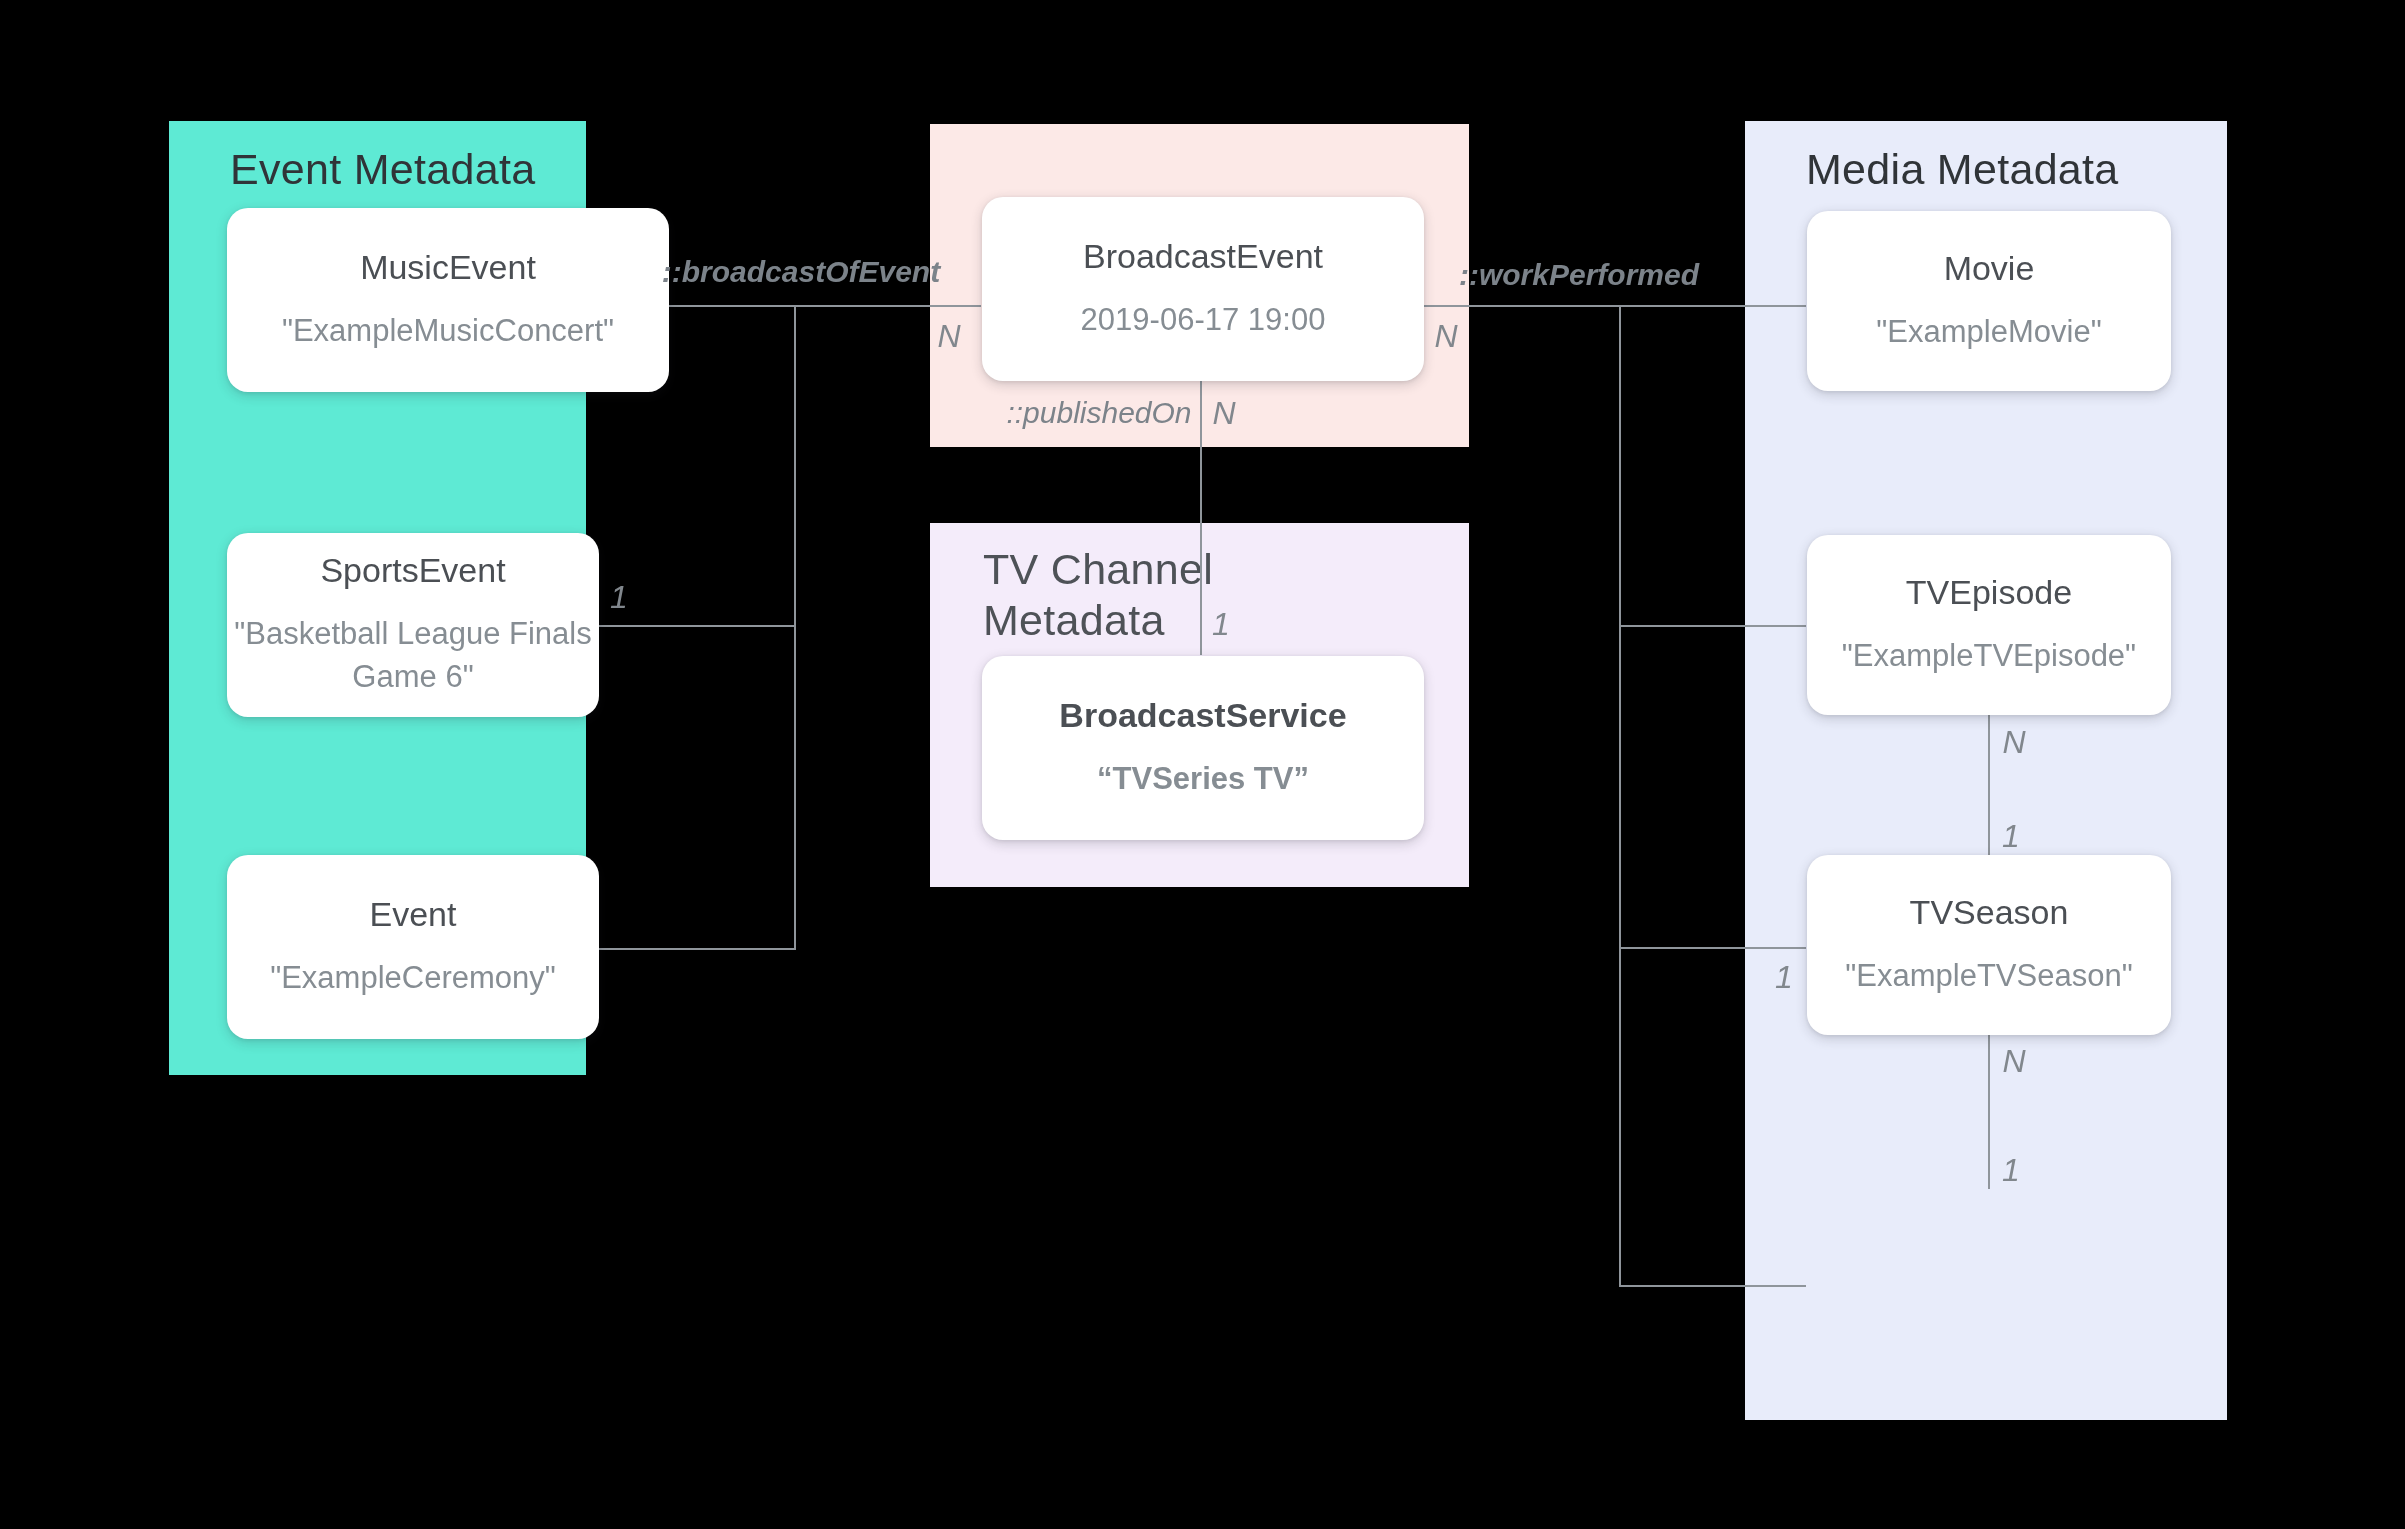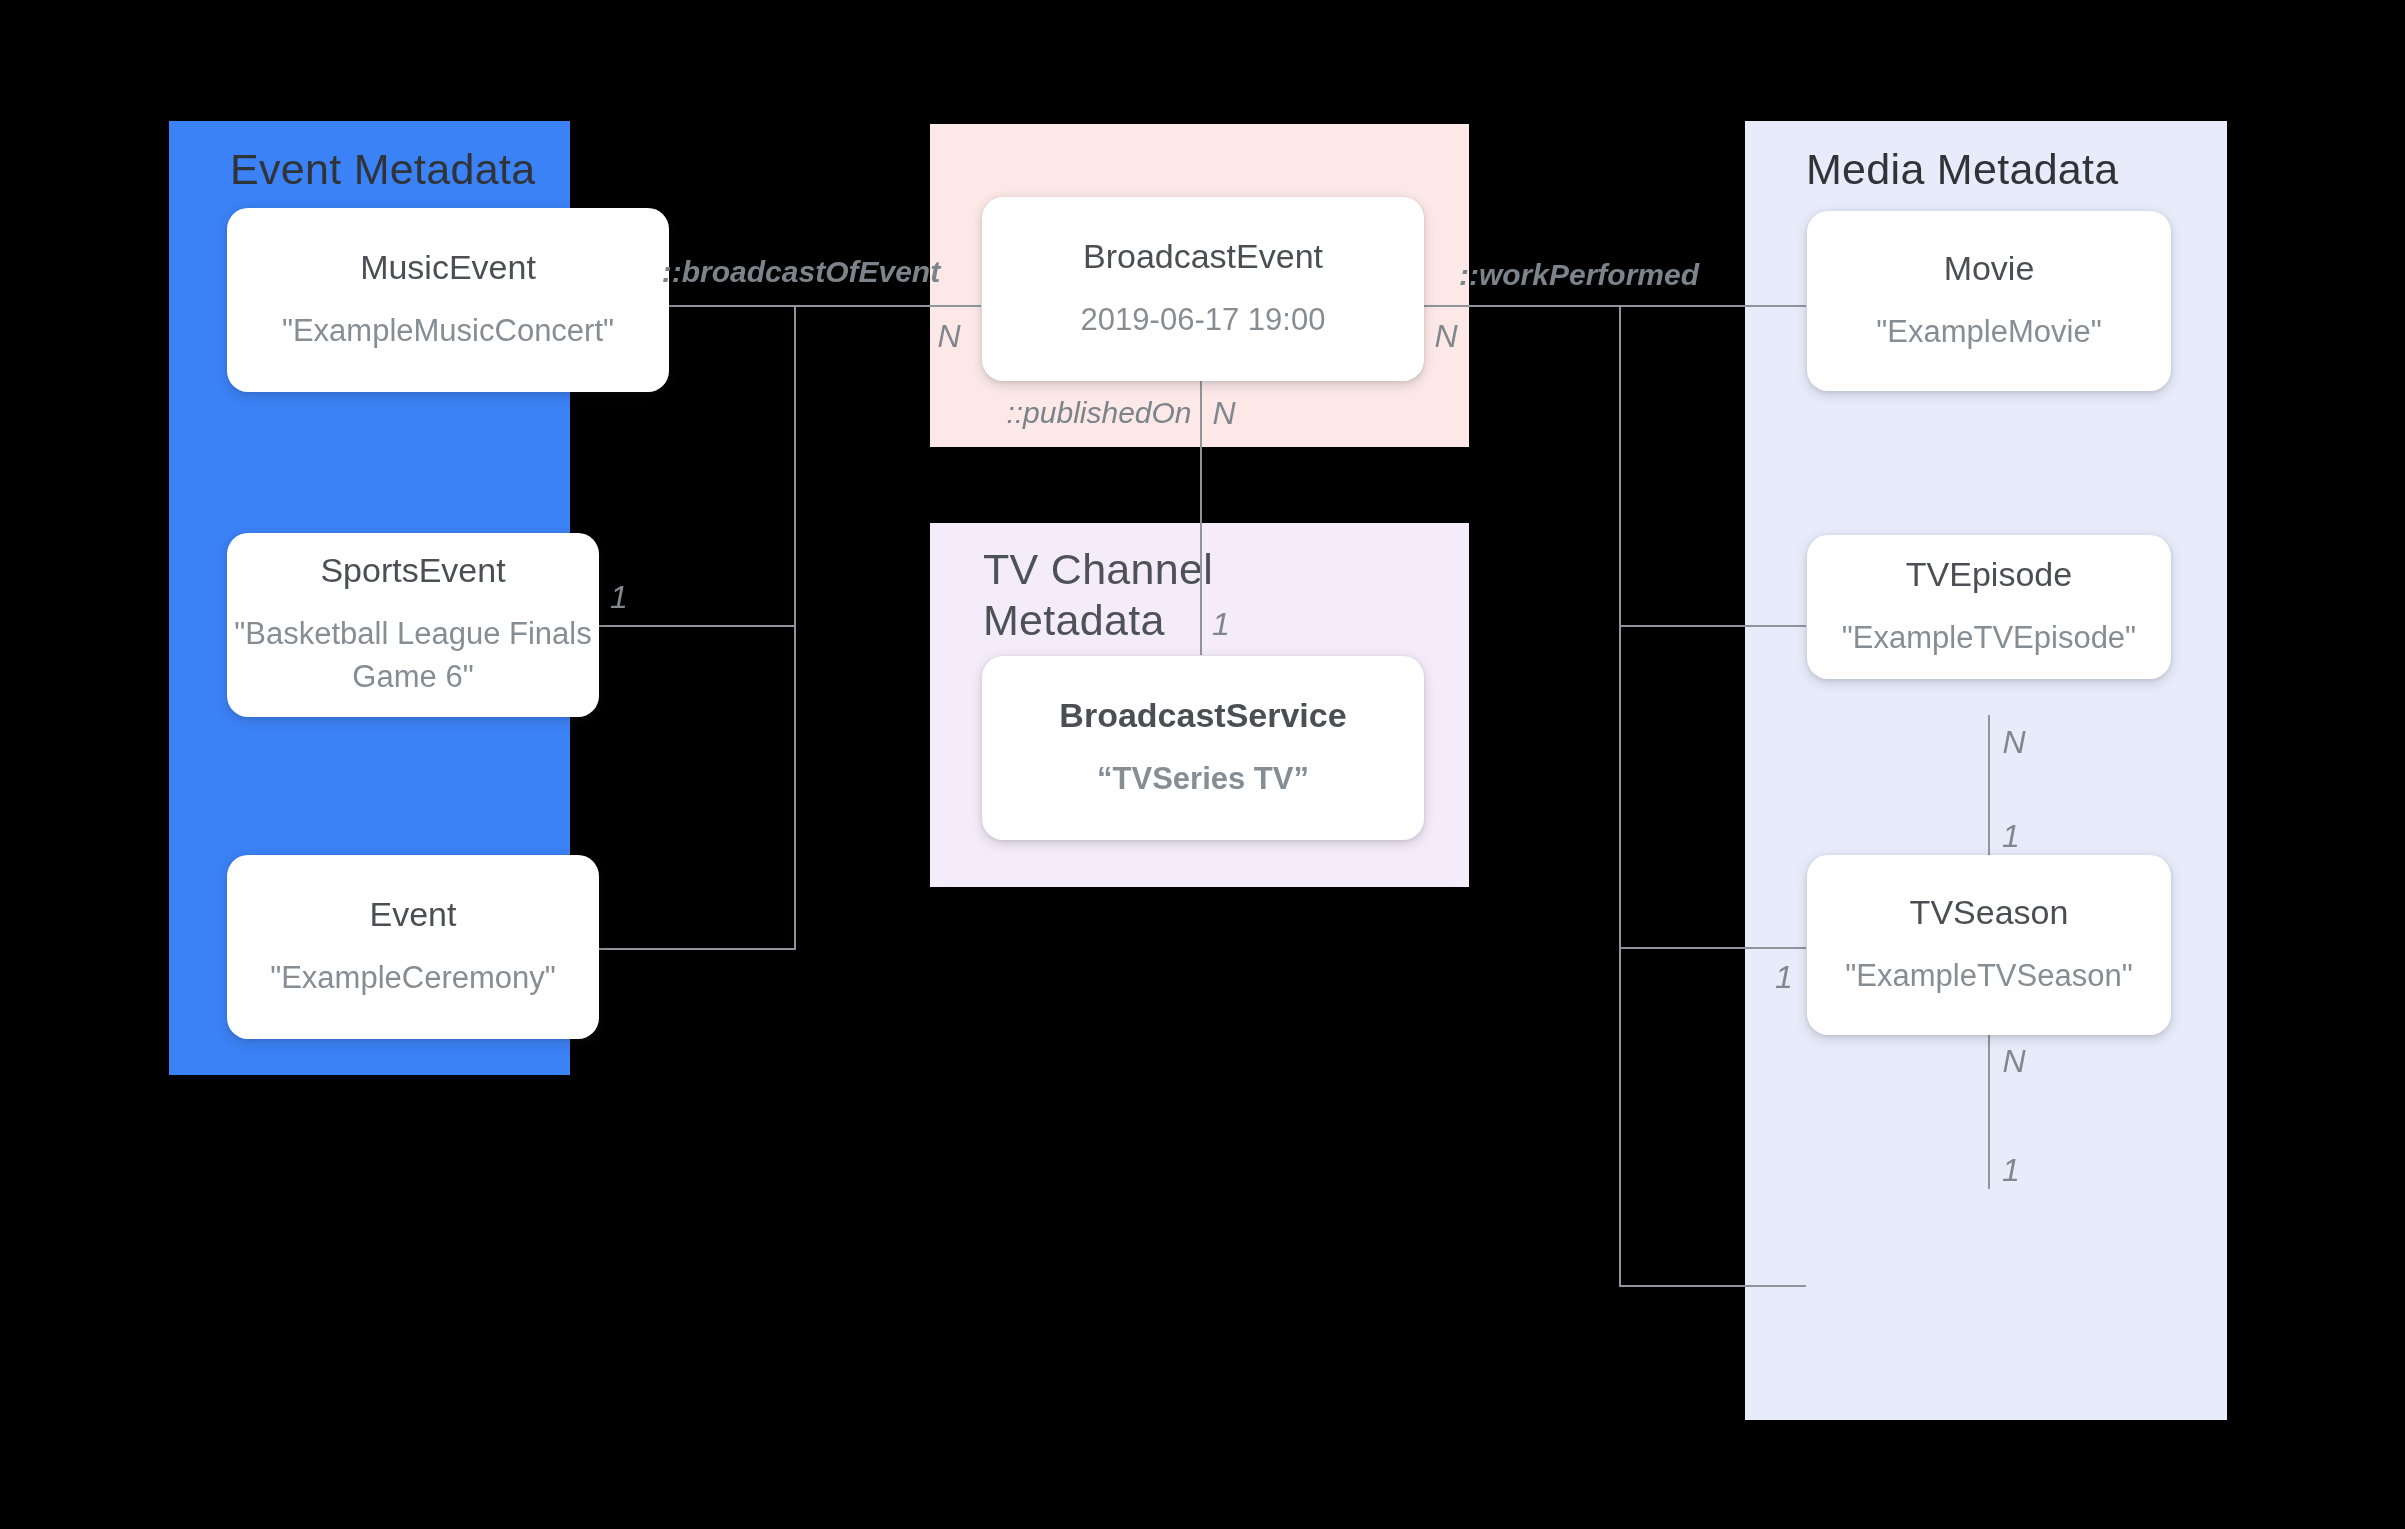--- a/index.html
+++ b/index.html
@@ -11,21 +11,21 @@
   #stage {
     position: relative;
     width: 2405px;
     height: 1529px;
     background: #000000;
     overflow: hidden;
   }
 
   
   .panel { position: absolute; }
-  #panel-event  { left: 169px;  top: 121px; width: 401px; height: 954px;  background: #3b82f6; }
+  #panel-event  { left: 169px;  top: 121px; width: 401px; height: 954px;  background: #5eead4; padding-left: 16px; }
   #panel-broadcast { left: 930px; top: 124px; width: 539px; height: 323px; background: #FCE9E7; }
   #panel-tv     { left: 930px;  top: 523px; width: 539px; height: 364px;  background: #F4ECFA; }
   #panel-media  { left: 1745px; top: 121px; width: 482px; height: 1299px; background: #E8ECFA; }
 
   .panel-title {
     position: absolute;
     margin: 0;
     font-size: 43px;
     font-weight: 400;
     color: #303438;
@@ -53,21 +53,21 @@
   }
   .card-title { font-size: 34px; color: #4B4F54; line-height: 1.15; }
   .card-value { font-size: 31px; color: #868D93; line-height: 1.38; max-width: 359px; }
 
   #card-music-event   { left: 227px;  top: 208px;  width: 442px; height: 184px; }
   #card-sports-event  { left: 227px;  top: 533px;  width: 372px; height: 184px; }
   #card-event         { left: 227px;  top: 855px;  width: 372px; height: 184px; }
   #card-broadcast-event   { left: 982px; top: 197px; width: 442px; height: 184px; }
   #card-broadcast-service { left: 982px; top: 656px; width: 442px; height: 184px; font-weight: bold; }
   #card-movie      { left: 1807px; top: 211px;  width: 364px; height: 180px; }
-  #card-tv-episode { left: 1807px; top: 535px;  width: 364px; height: 144px; }
+  #card-tv-episode { left: 1807px; top: 535px;  width: 364px; height: 180px; }
   #card-tv-season  { left: 1807px; top: 855px;  width: 364px; height: 180px; }
   #card-tv-series  { left: 1807px; top: 1189px; width: 364px; height: 180px; }
 
   
   .hline { position: absolute; height: 1.9px; background: #8F959B; }
   .vline { position: absolute; width: 1.9px;  background: #8F959B; }
 
   #ln-music-bus     { left: 598px;  top: 305px;  width: 197px; }
   #ln-sports-bus    { left: 598px;  top: 625px;  width: 197px; }
   #ln-event-bus     { left: 598px;  top: 948px;  width: 197px; }

